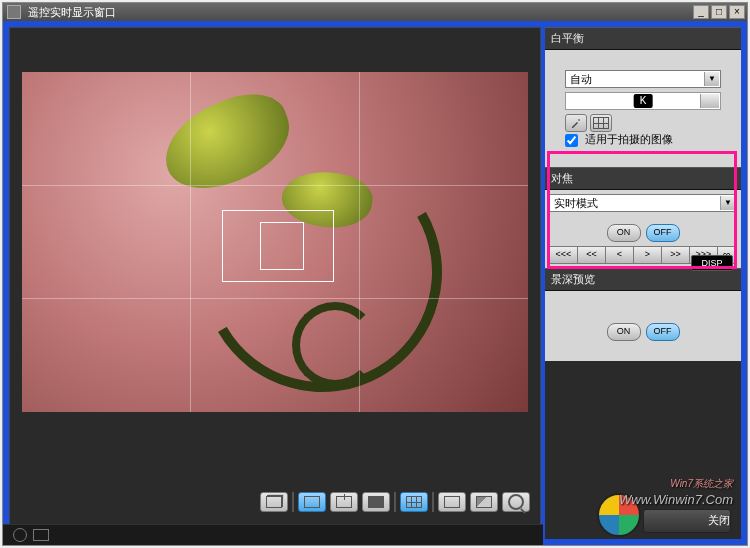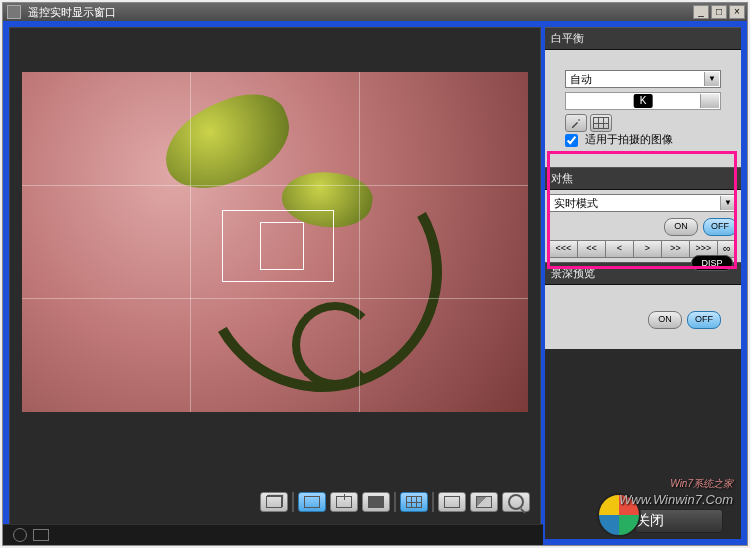--- a/index.html
+++ b/index.html
@@ -56,30 +56,30 @@
 .wb-badge{position:absolute;left:50%;top:1px;transform:translateX(-50%);height:14px;line-height:14px;padding:0 6px;background:#000;color:#fff;font-size:10px;border-radius:2px}
 .wb-seg{position:absolute;right:1px;top:1px;width:18px;height:14px;background:linear-gradient(#eee,#bbb);border-left:1px solid #999}
 .wb-icons{display:flex;gap:3px;margin-top:4px}
 .wb-icons .tbtn{width:22px;height:18px}
 .chk-row{margin-top:12px}
 .chk-row input{vertical-align:middle;margin:0 4px 0 0}
 .testbtn{margin:4px auto 0;display:block;width:120px;height:18px;background:linear-gradient(#eee,#bbb);border:1px solid #7a7a7a;border-radius:2px;font-size:11px;text-align:center;line-height:16px;cursor:pointer}
 
 .highlight{position:absolute;left:2px;top:124px;width:190px;height:118px;border:3px solid #ff1493;box-sizing:border-box;z-index:5;pointer-events:none}
 .focus-section .section-body{padding:4px}
-.onoff{display:flex;justify-content:flex-end;gap:5px;margin-top:6px}
+.onoff{display:flex;justify-content:center;gap:5px;margin-top:12px}
 .onoff .pill{width:32px;height:16px;border:1px solid #777;border-radius:8px;background:linear-gradient(#eee,#bbb);font-size:9px;line-height:14px;text-align:center;cursor:pointer}
 .onoff .pill.on{background:linear-gradient(#bfe4ff,#6ab8ea);border-color:#2a78b0}
 .stepper{display:flex;margin-top:4px}
 .stepper .sb{flex:1;height:16px;background:linear-gradient(#eee,#bbb);border:1px solid #7a7a7a;font-size:9px;line-height:14px;text-align:center;cursor:pointer}
 .stepper .sb+.sb{border-left:none}
 .stepper .inf{flex:0 0 18px;font-size:11px;line-height:14px}
-.disp-badge{position:absolute;right:8px;bottom:268px;width:40px;height:14px;background:#000;color:#fff;font-size:9px;line-height:14px;text-align:center;border:1px solid #555;border-radius:8px}
-
-.closebtn{position:absolute;right:18px;bottom:6px;width:86px;height:22px;background:linear-gradient(#555,#333);border:1px solid #222;border-radius:3px;color:#fff;text-align:left;line-height:20px;cursor:pointer;font-size:14px}
+.disp-badge{position:absolute;right:8px;bottom:268px;width:40px;height:14px;background:#000;color:#fff;font-size:9px;line-height:14px;text-align:center;border:1px solid #555;border-radius:2px}
+
+.closebtn{position:absolute;right:10px;bottom:6px;width:86px;height:22px;background:linear-gradient(#555,#333);border:1px solid #222;border-radius:3px;color:#fff;text-align:right;line-height:20px;cursor:pointer;font-size:11px}
 
 .logo{position:absolute;right:100px;bottom:2px;width:40px;height:40px;border-radius:50%;background:conic-gradient(#e74c3c 0 90deg,#27ae60 90deg 180deg,#2980b9 180deg 270deg,#f1c40f 270deg 360deg);border:2px solid #222}
 .wm{position:absolute;right:8px;bottom:32px;color:#bbb;font-size:13px;font-style:italic;text-shadow:1px 1px 2px #000}
 .wm2{position:absolute;right:8px;bottom:48px;color:#d88;font-size:10px;font-style:italic;text-shadow:1px 1px 2px #000}
 
 .status{position:absolute;left:0;bottom:0;width:540px;height:20px;background:#1a1a1a;border-top:1px solid #333}
 .sticon{position:absolute;left:10px;top:3px;width:12px;height:12px;border:1px solid #777;border-radius:50%}
 .sticon2{position:absolute;left:30px;top:4px;width:14px;height:10px;border:1px solid #777}
 .tbtn.cross-overlay::before{content:"";position:absolute;left:11px;top:3px;width:6px;height:1px;background:#555}
 .tbtn.cross-overlay::after{content:"";position:absolute;left:13px;top:1px;width:1px;height:6px;background:#555}

